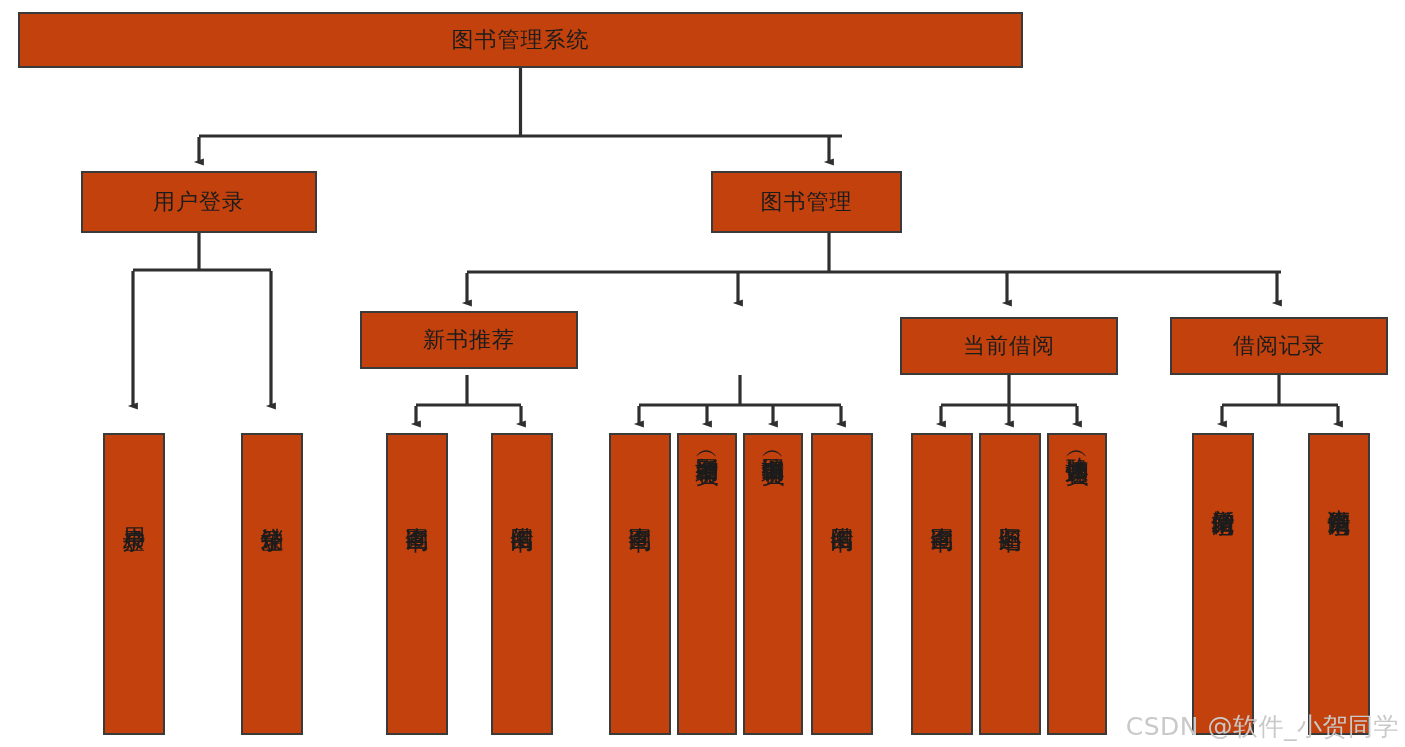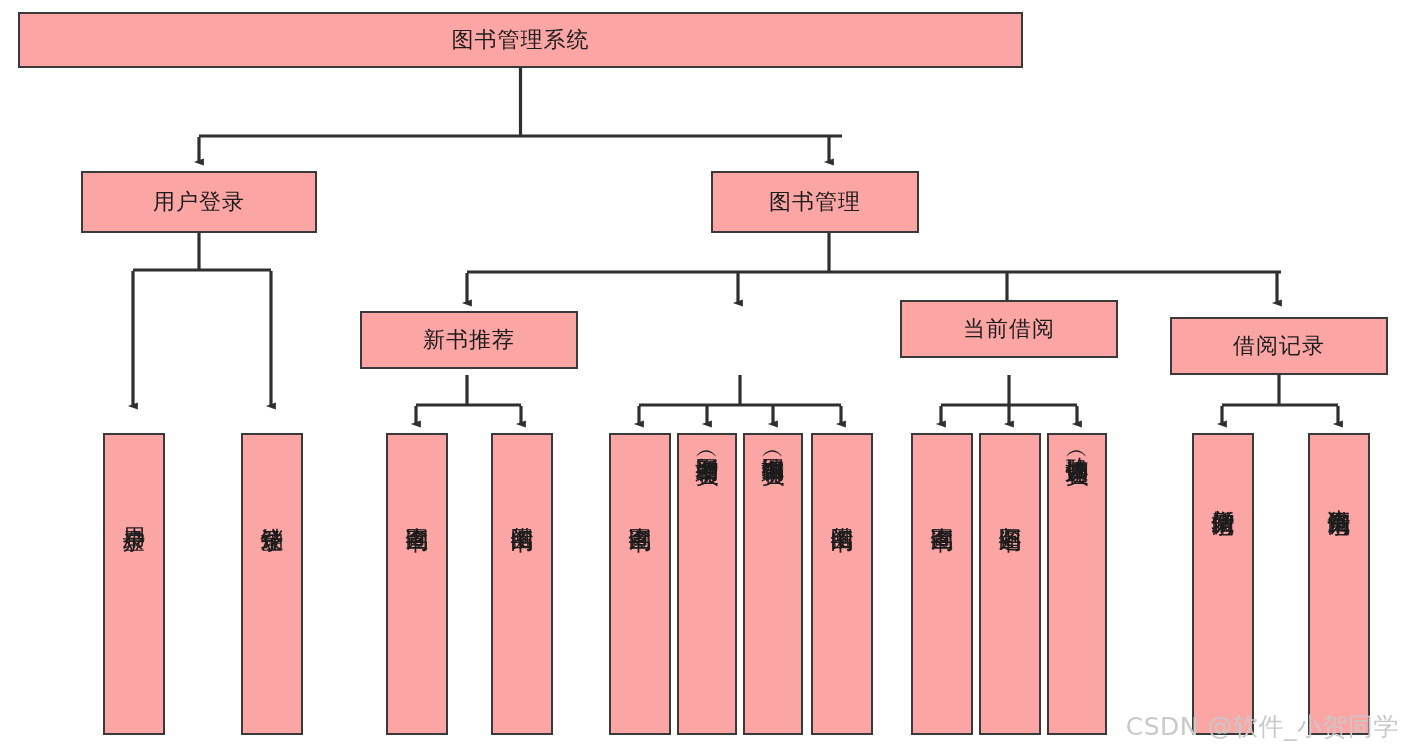--- a/index.html
+++ b/index.html
@@ -20,21 +20,21 @@
     left: 0;
     top: 0;
     width: 1405px;
     height: 747px;
     pointer-events: none;
   }
   .node {
     position: absolute;
     box-sizing: border-box;
     border: 2.5px solid #3a3a3a;
-    background: #fca5a5;
+    background: #c2410c;
     display: flex;
     align-items: center;
     justify-content: center;
     color: #1c1c1c;
   }
   .node-h .label {
     font-size: 22px;
     line-height: 1.2;
     letter-spacing: 1px;
     white-space: nowrap;
@@ -123,28 +123,28 @@
     </g>
   </svg>
 
   <div class="node node-h" style="left:18px; top:12px; width:1005px; height:56px;">
     <span class="label">图书管理系统</span>
   </div>
 
   <div class="node node-h" style="left:81px; top:171px; width:236px; height:62px;">
     <span class="label">用户登录</span>
   </div>
-  <div class="node node-h" style="left:711px; top:171px; width:208px; height:62px;">
+  <div class="node node-h" style="left:711px; top:171px; width:191px; height:62px;">
     <span class="label">图书管理</span>
   </div>
 
   <div class="node node-h" style="left:360px; top:311px; width:218px; height:58px;">
     <span class="label">新书推荐</span>
   </div>
-  <div class="node node-h" style="left:900px; top:300px; width:218px; height:58px;">
+  <div class="node node-h" style="left:900px; top:317px; width:218px; height:58px;">
     <span class="label">当前借阅</span>
   </div>
   <div class="node node-h" style="left:1170px; top:317px; width:218px; height:58px;text-align:right;">
     <span class="label">借阅记录</span>
   </div>
 
   <div class="node node-v mid" style="left:103px; top:433px; width:62px; height:302px;">
     <span class="label">用户登录</span>
   </div>
   <div class="node node-v mid" style="left:241px; top:433px; width:62px; height:302px;">

